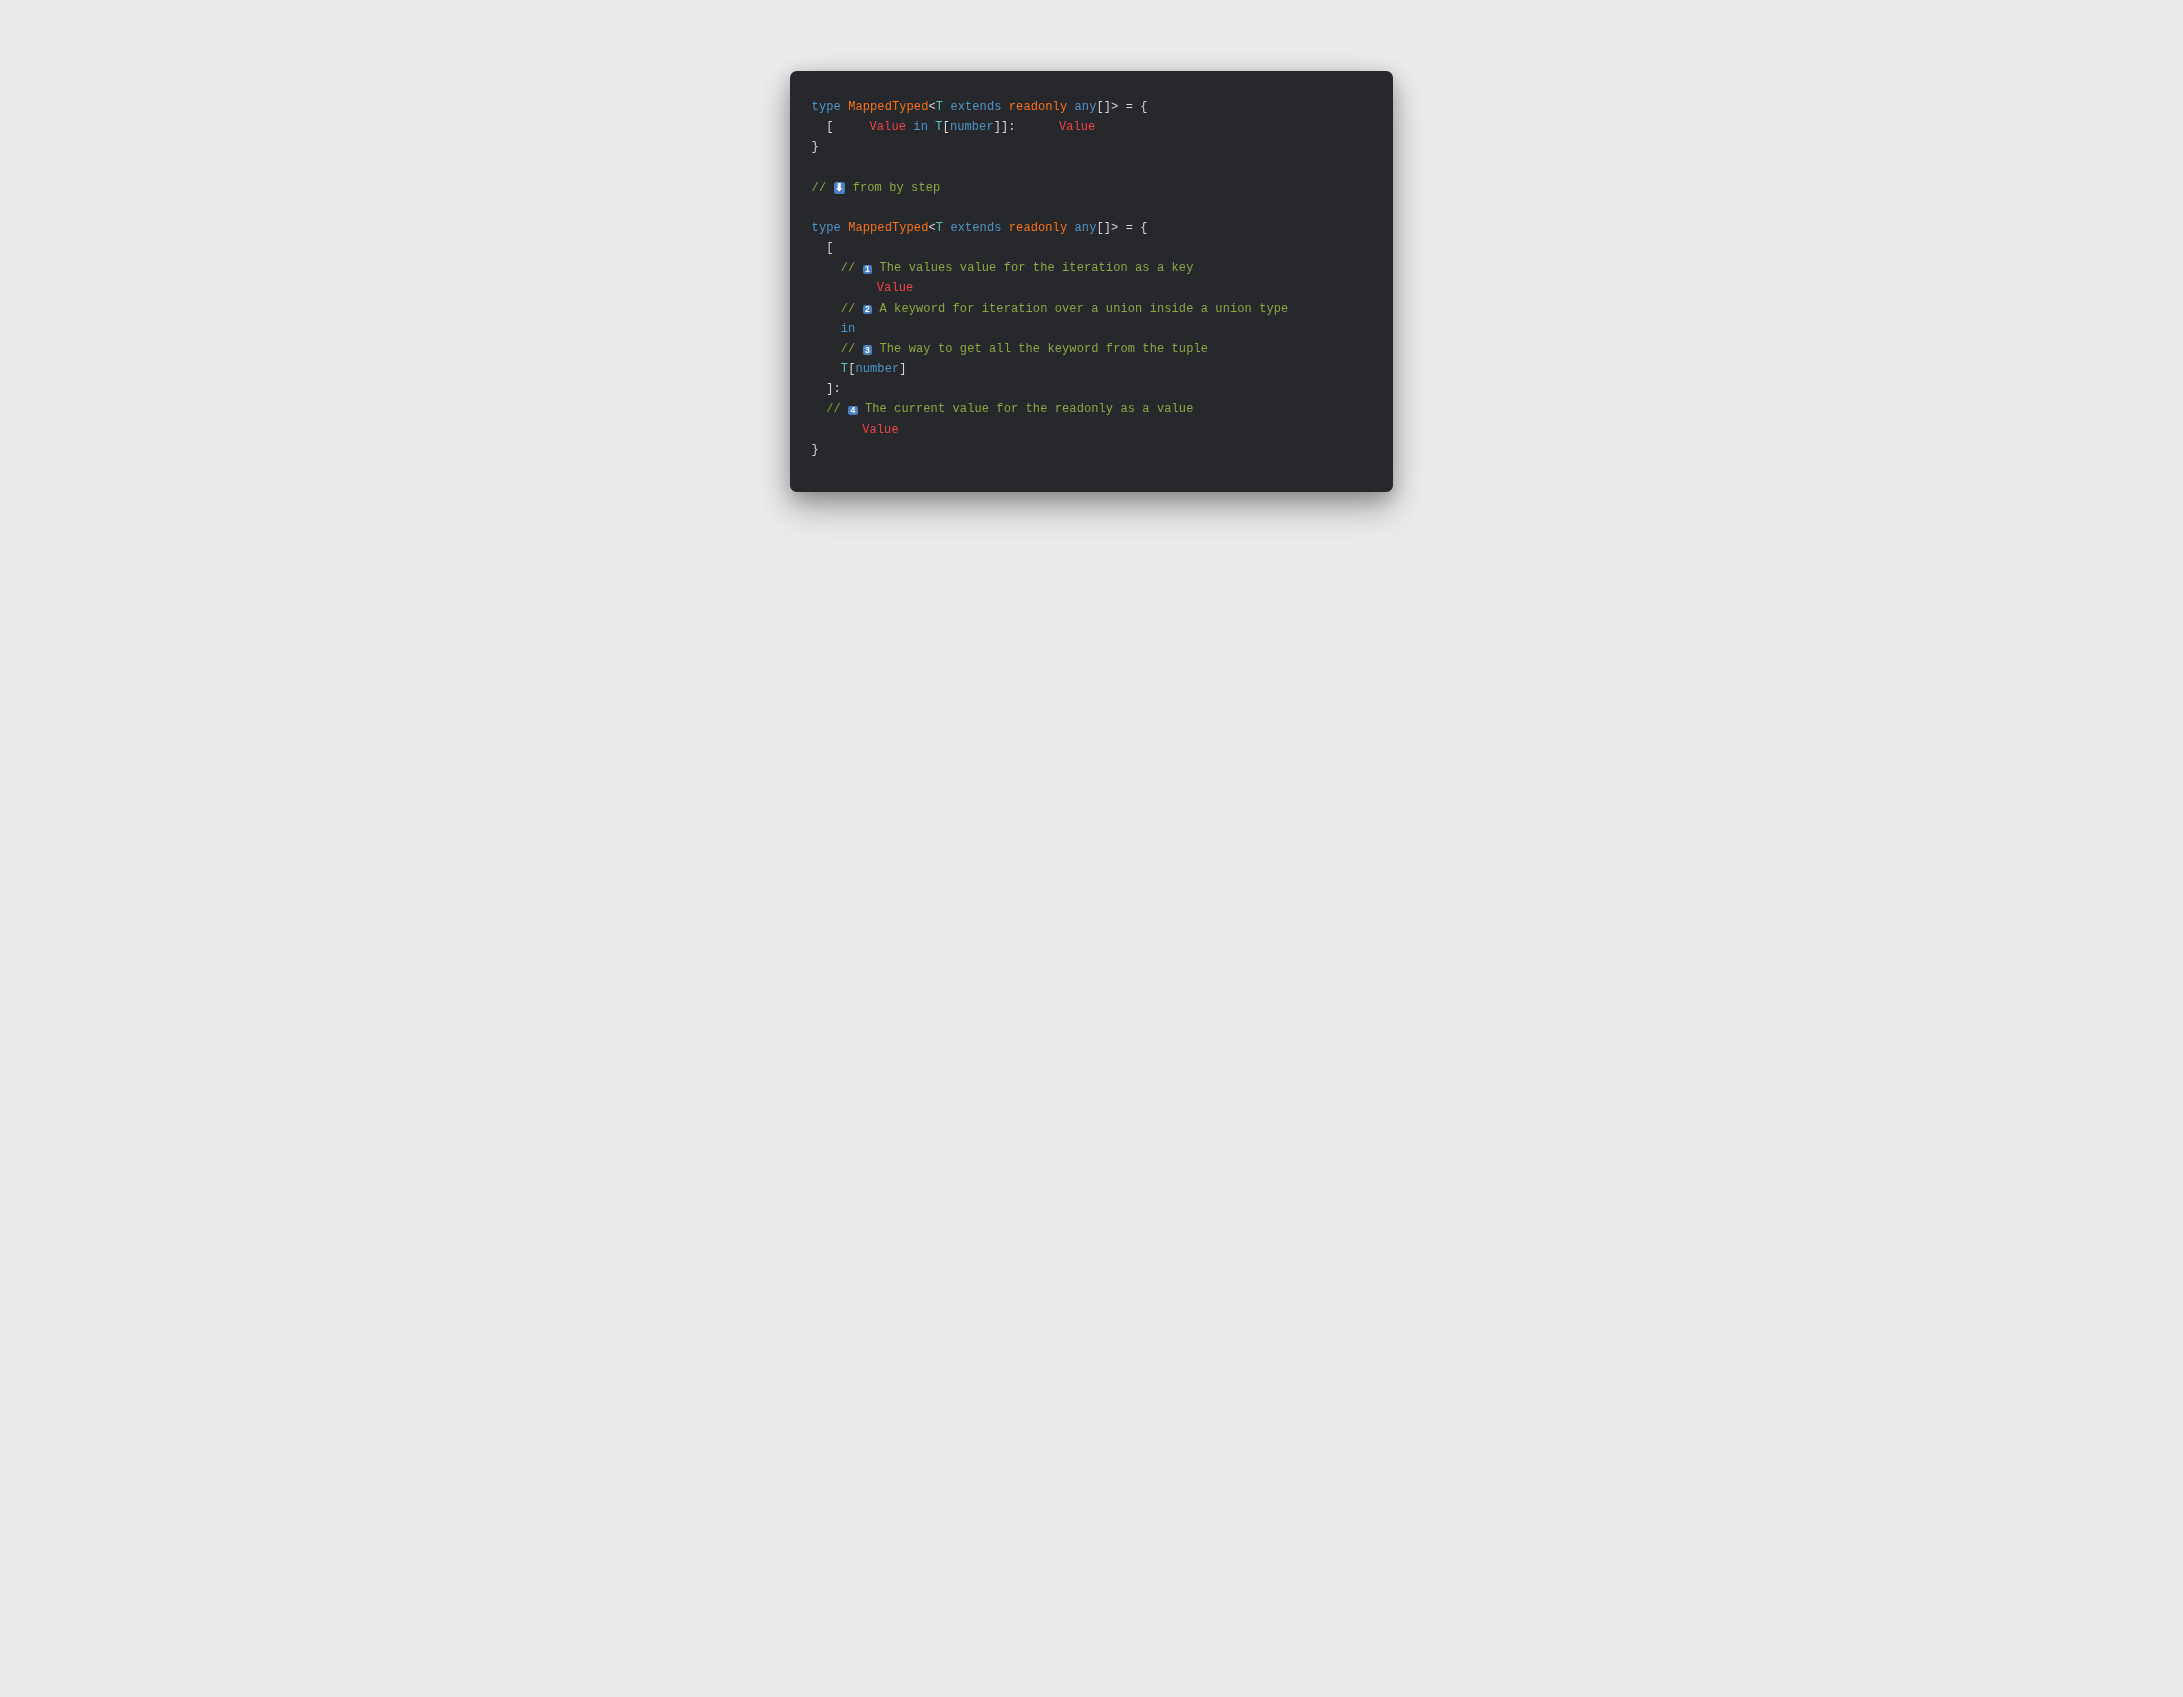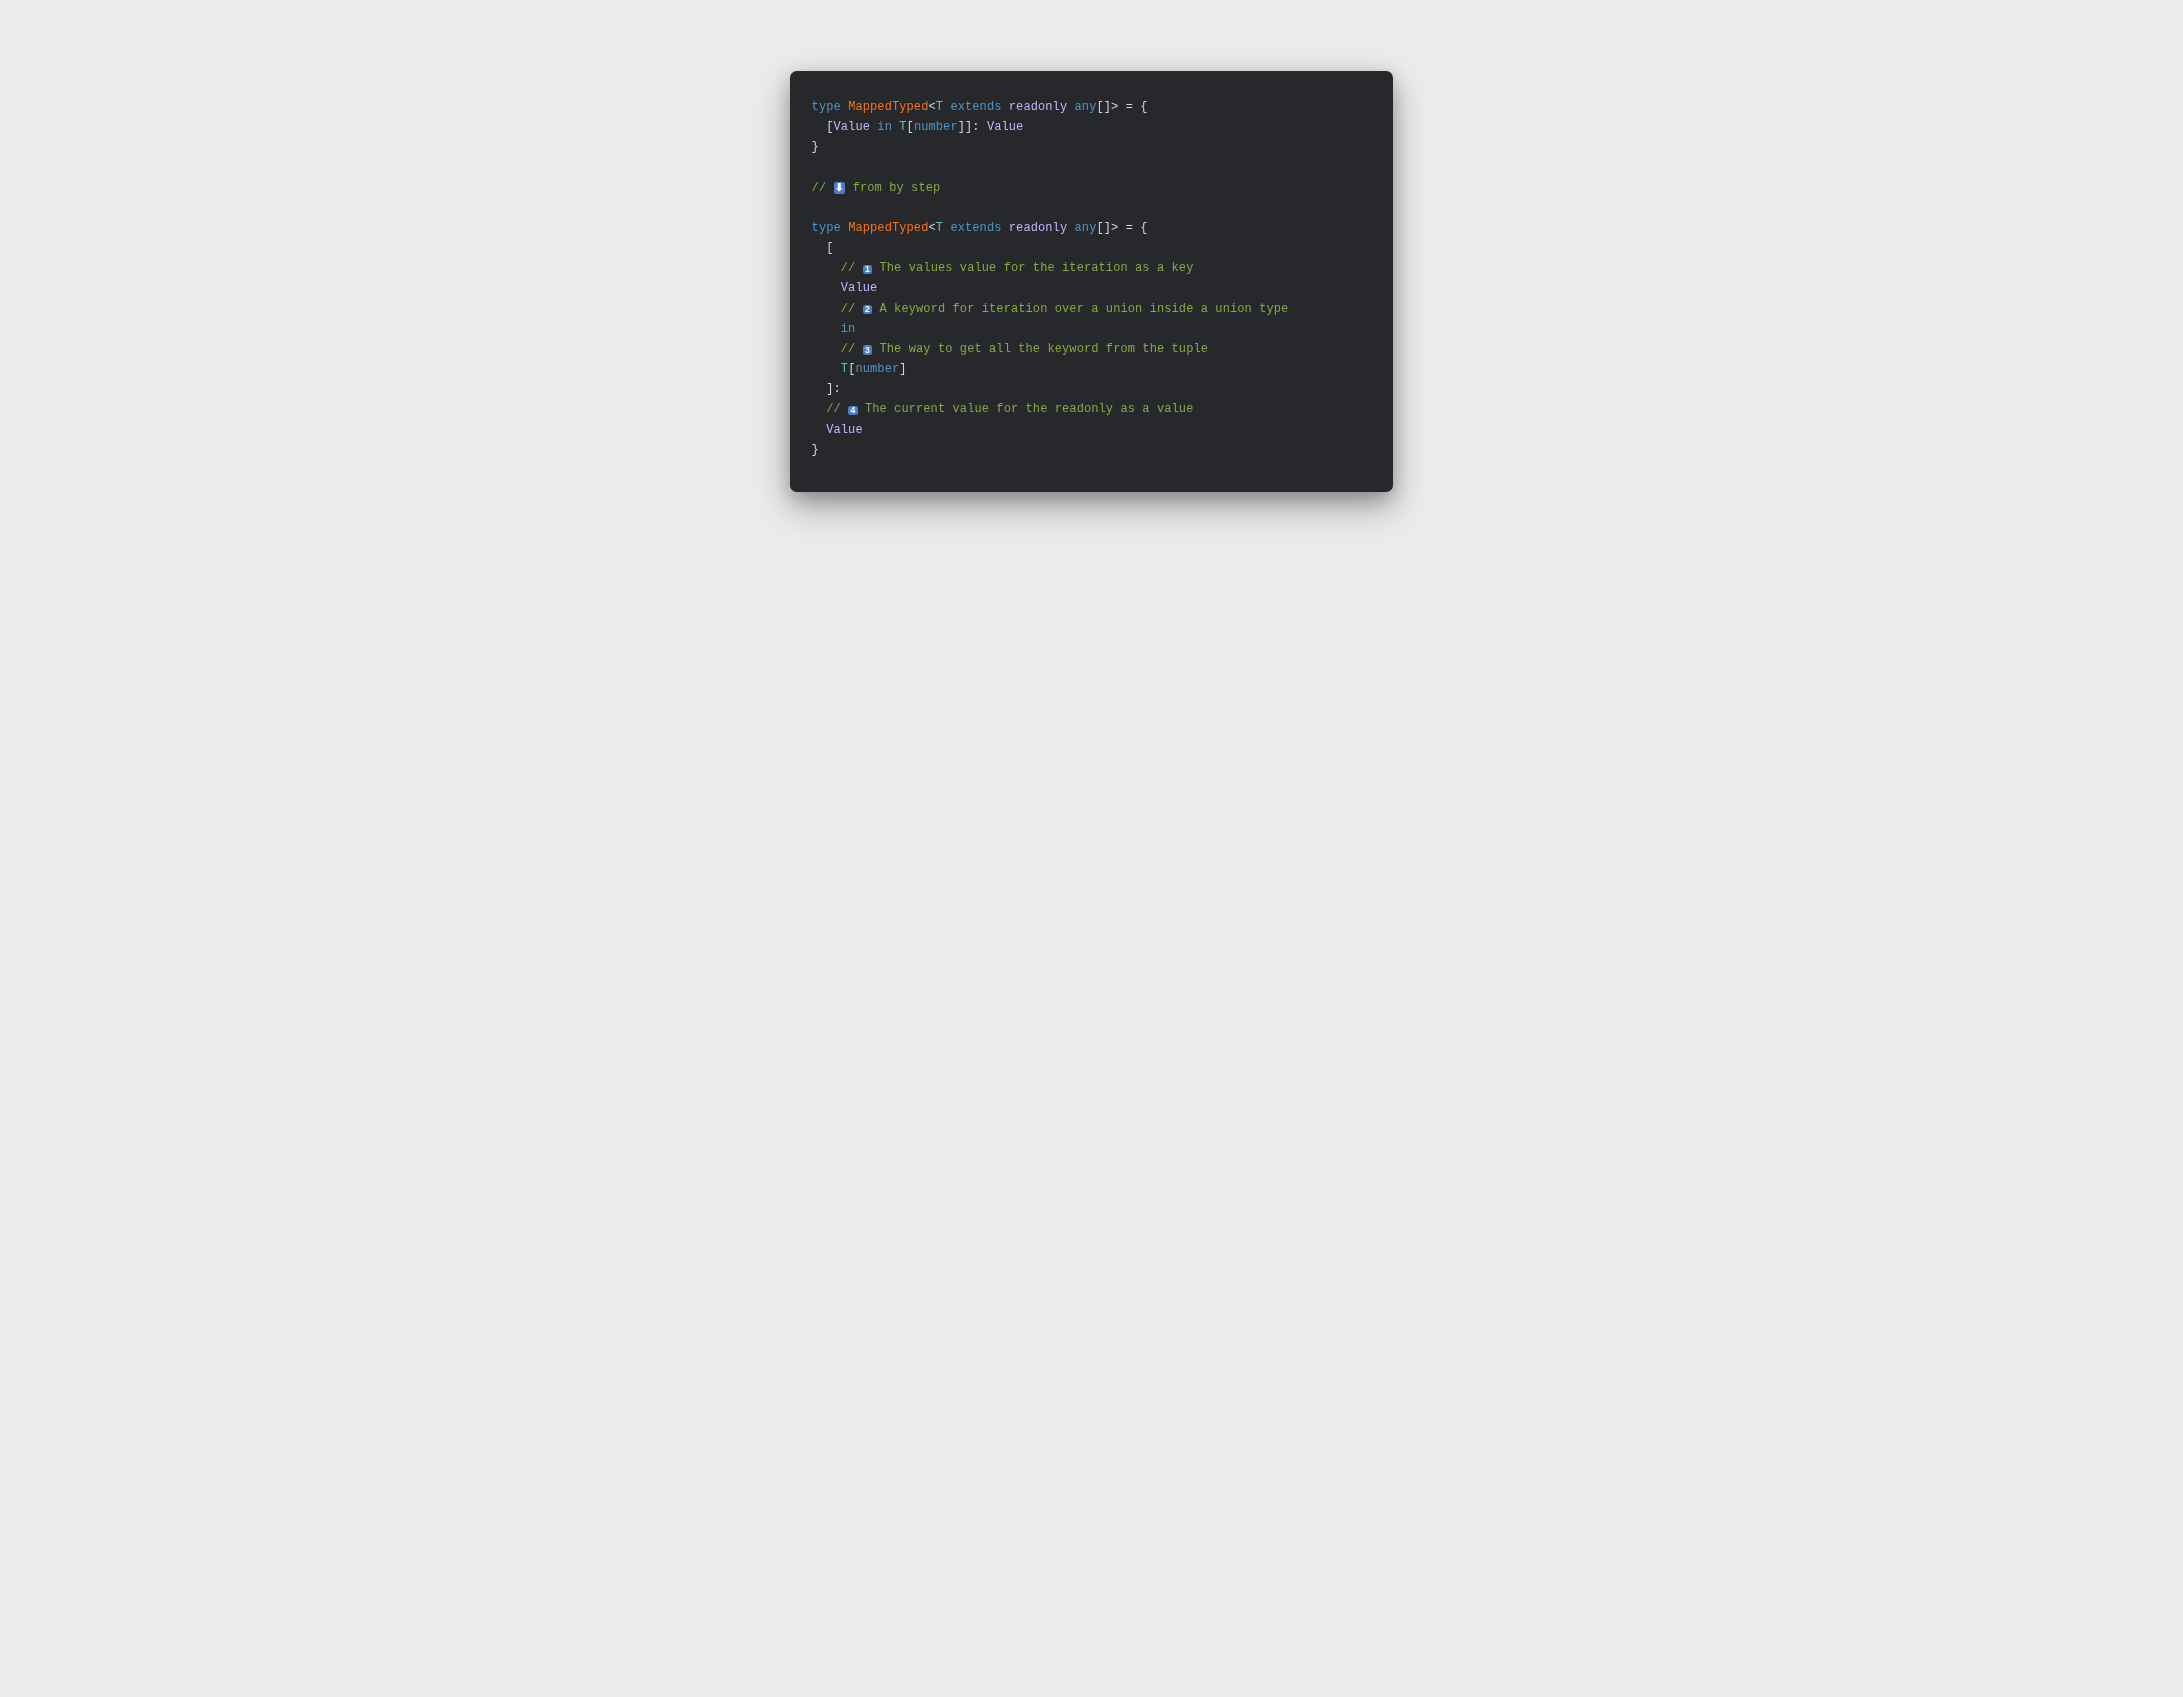--- a/index.html
+++ b/index.html
@@ -30,24 +30,24 @@
       line-height: 1.68;
       color: #d7d7d7;
       white-space: pre;
       overflow-x: auto;
       letter-spacing: 0.1px;
     }
     .kw-type { color: #4e95c7; }
     .type-name { color: #f97316; }
     .generic { color: #5cc5c3; }
     .kw-extends { color: #4e95c7; }
-    .kw-readonly { color: #c4b5fd; }
+    .kw-readonly { color: #f97316; }
     .kw-any { color: #4e95c7; }
     .punct { color: #d7d7d7; }
-    .value-type { color: #c4b5fd; }
+    .value-type { color: #ef4444; margin-left: 36px; }
     .kw-in { color: #4e95c7; }
     .kw-number { color: #4e95c7; }
     .comment { color: #8aa841; }
     .emoji { 
       display: inline-flex;
       align-items: center;
       justify-content: center;
       width: 1.1em;
       height: 1.1em;
       background: #4a7fc4;

